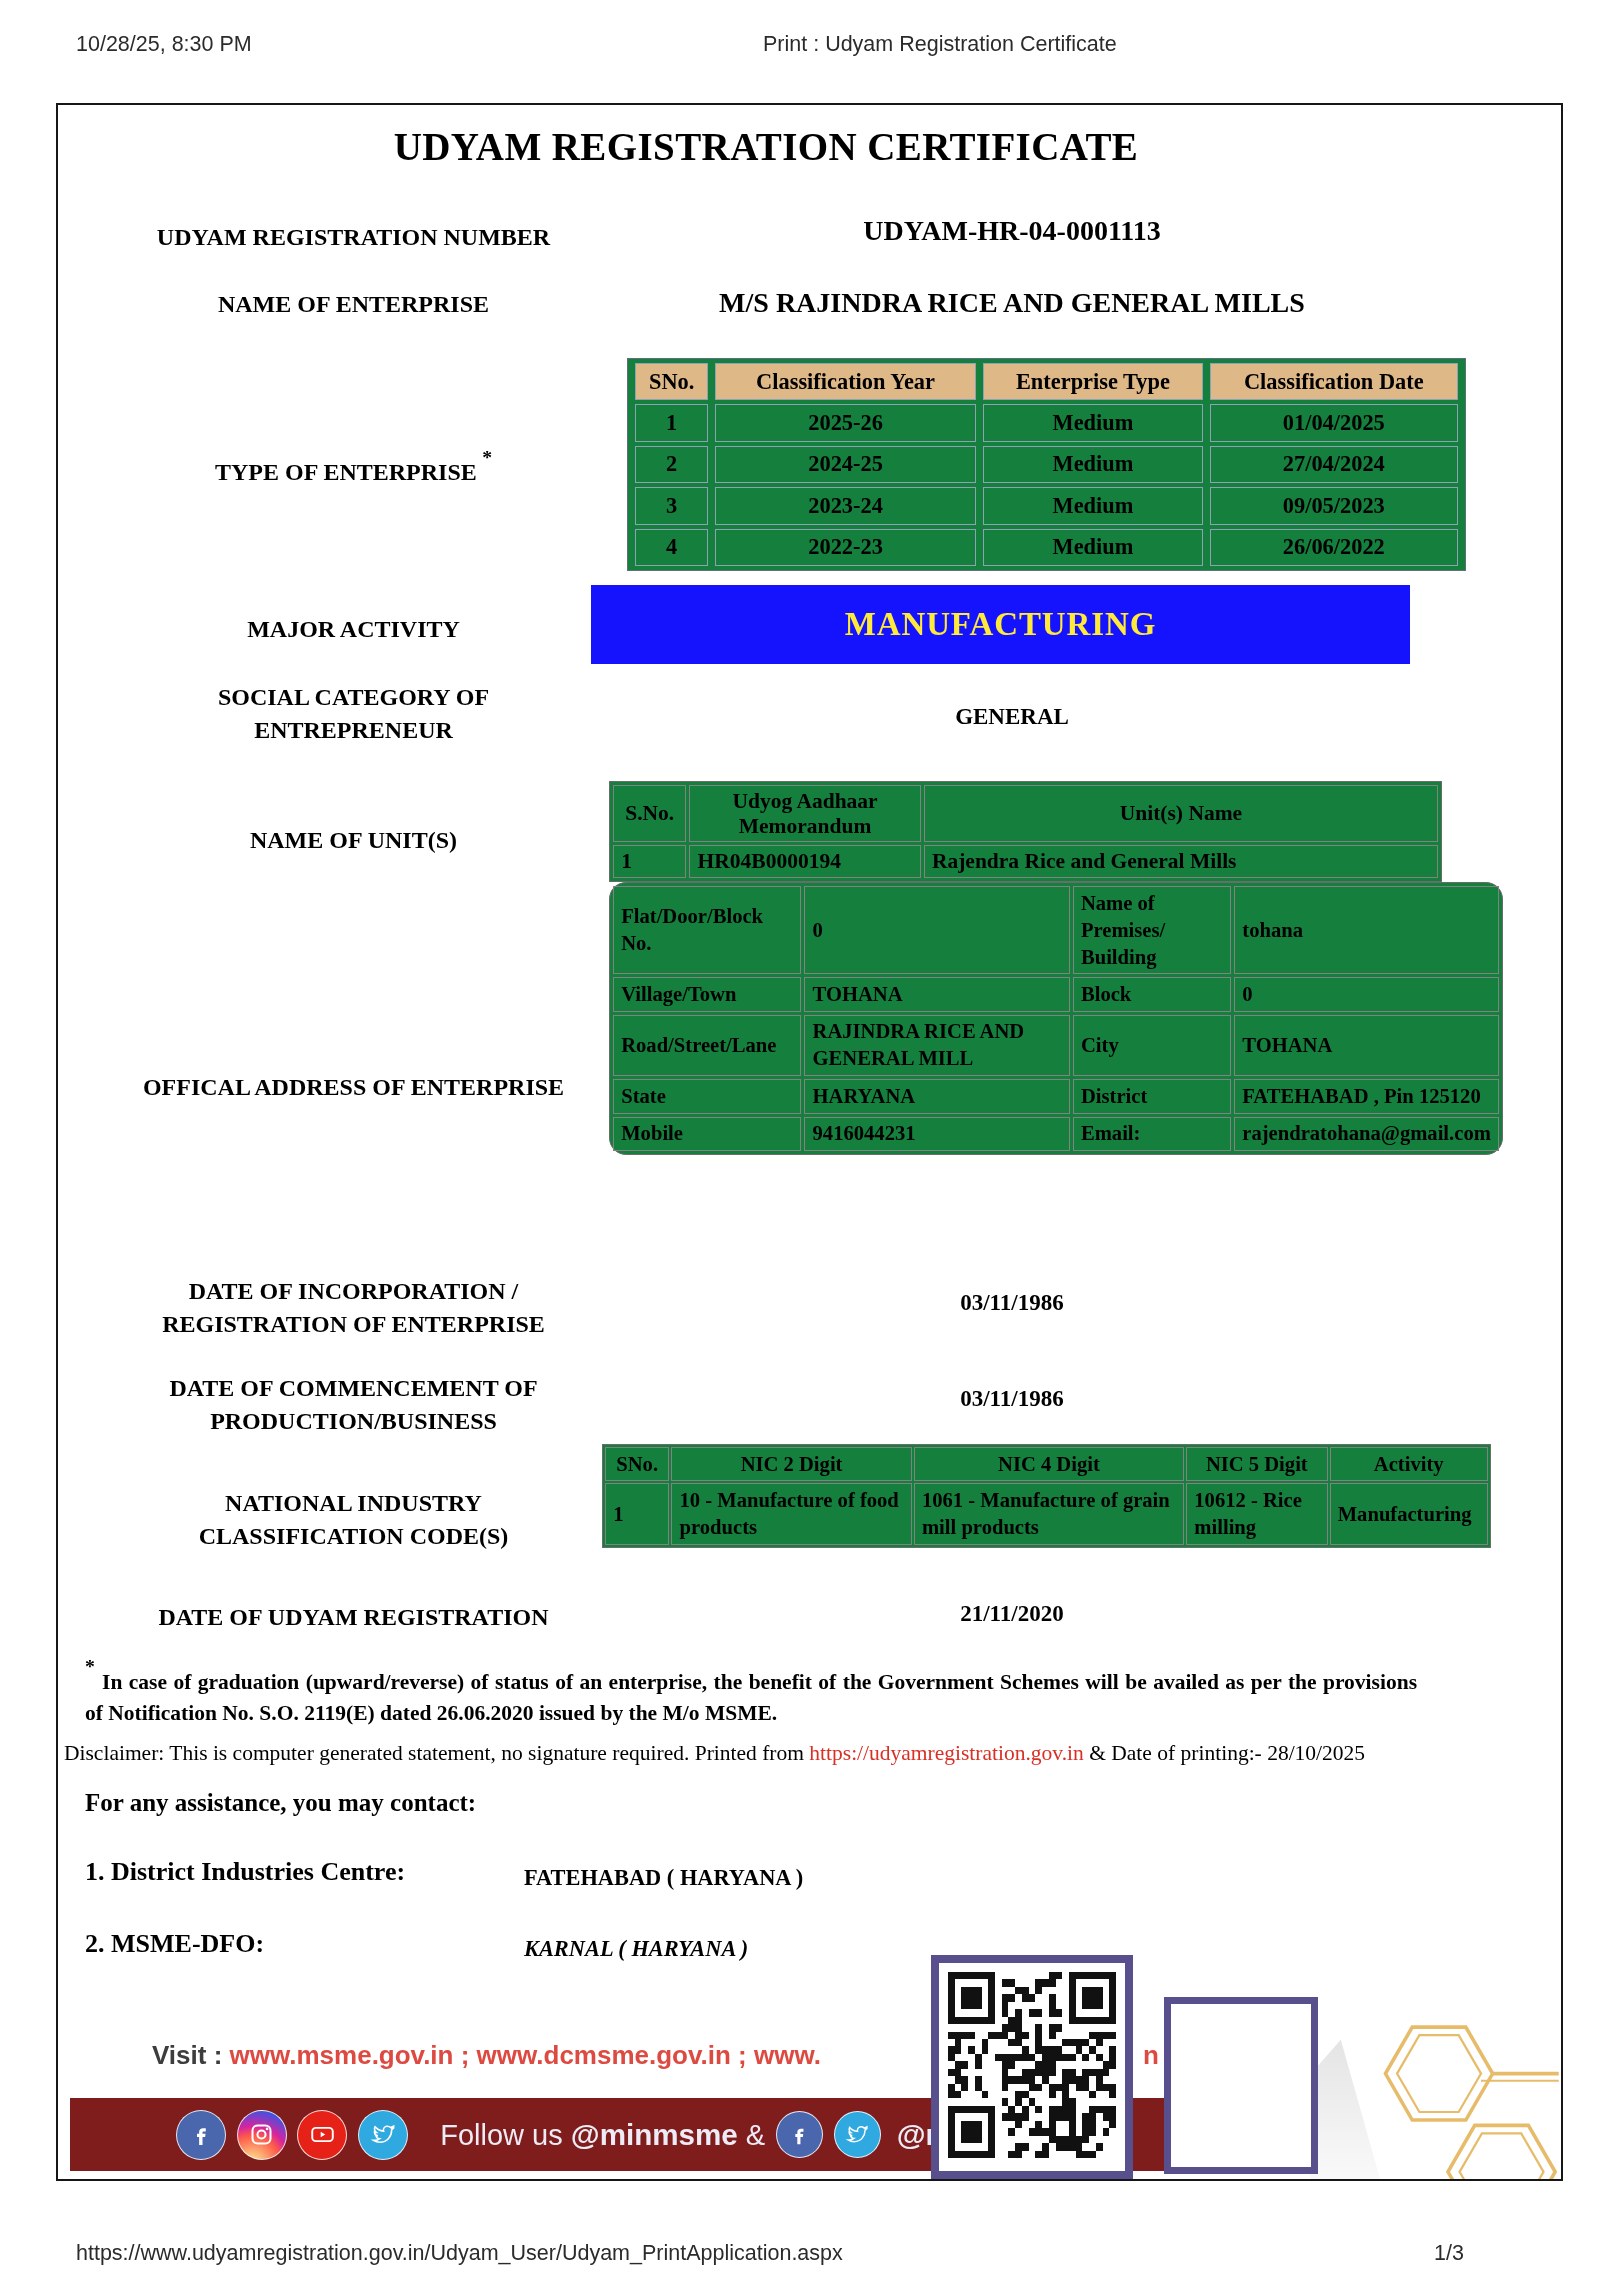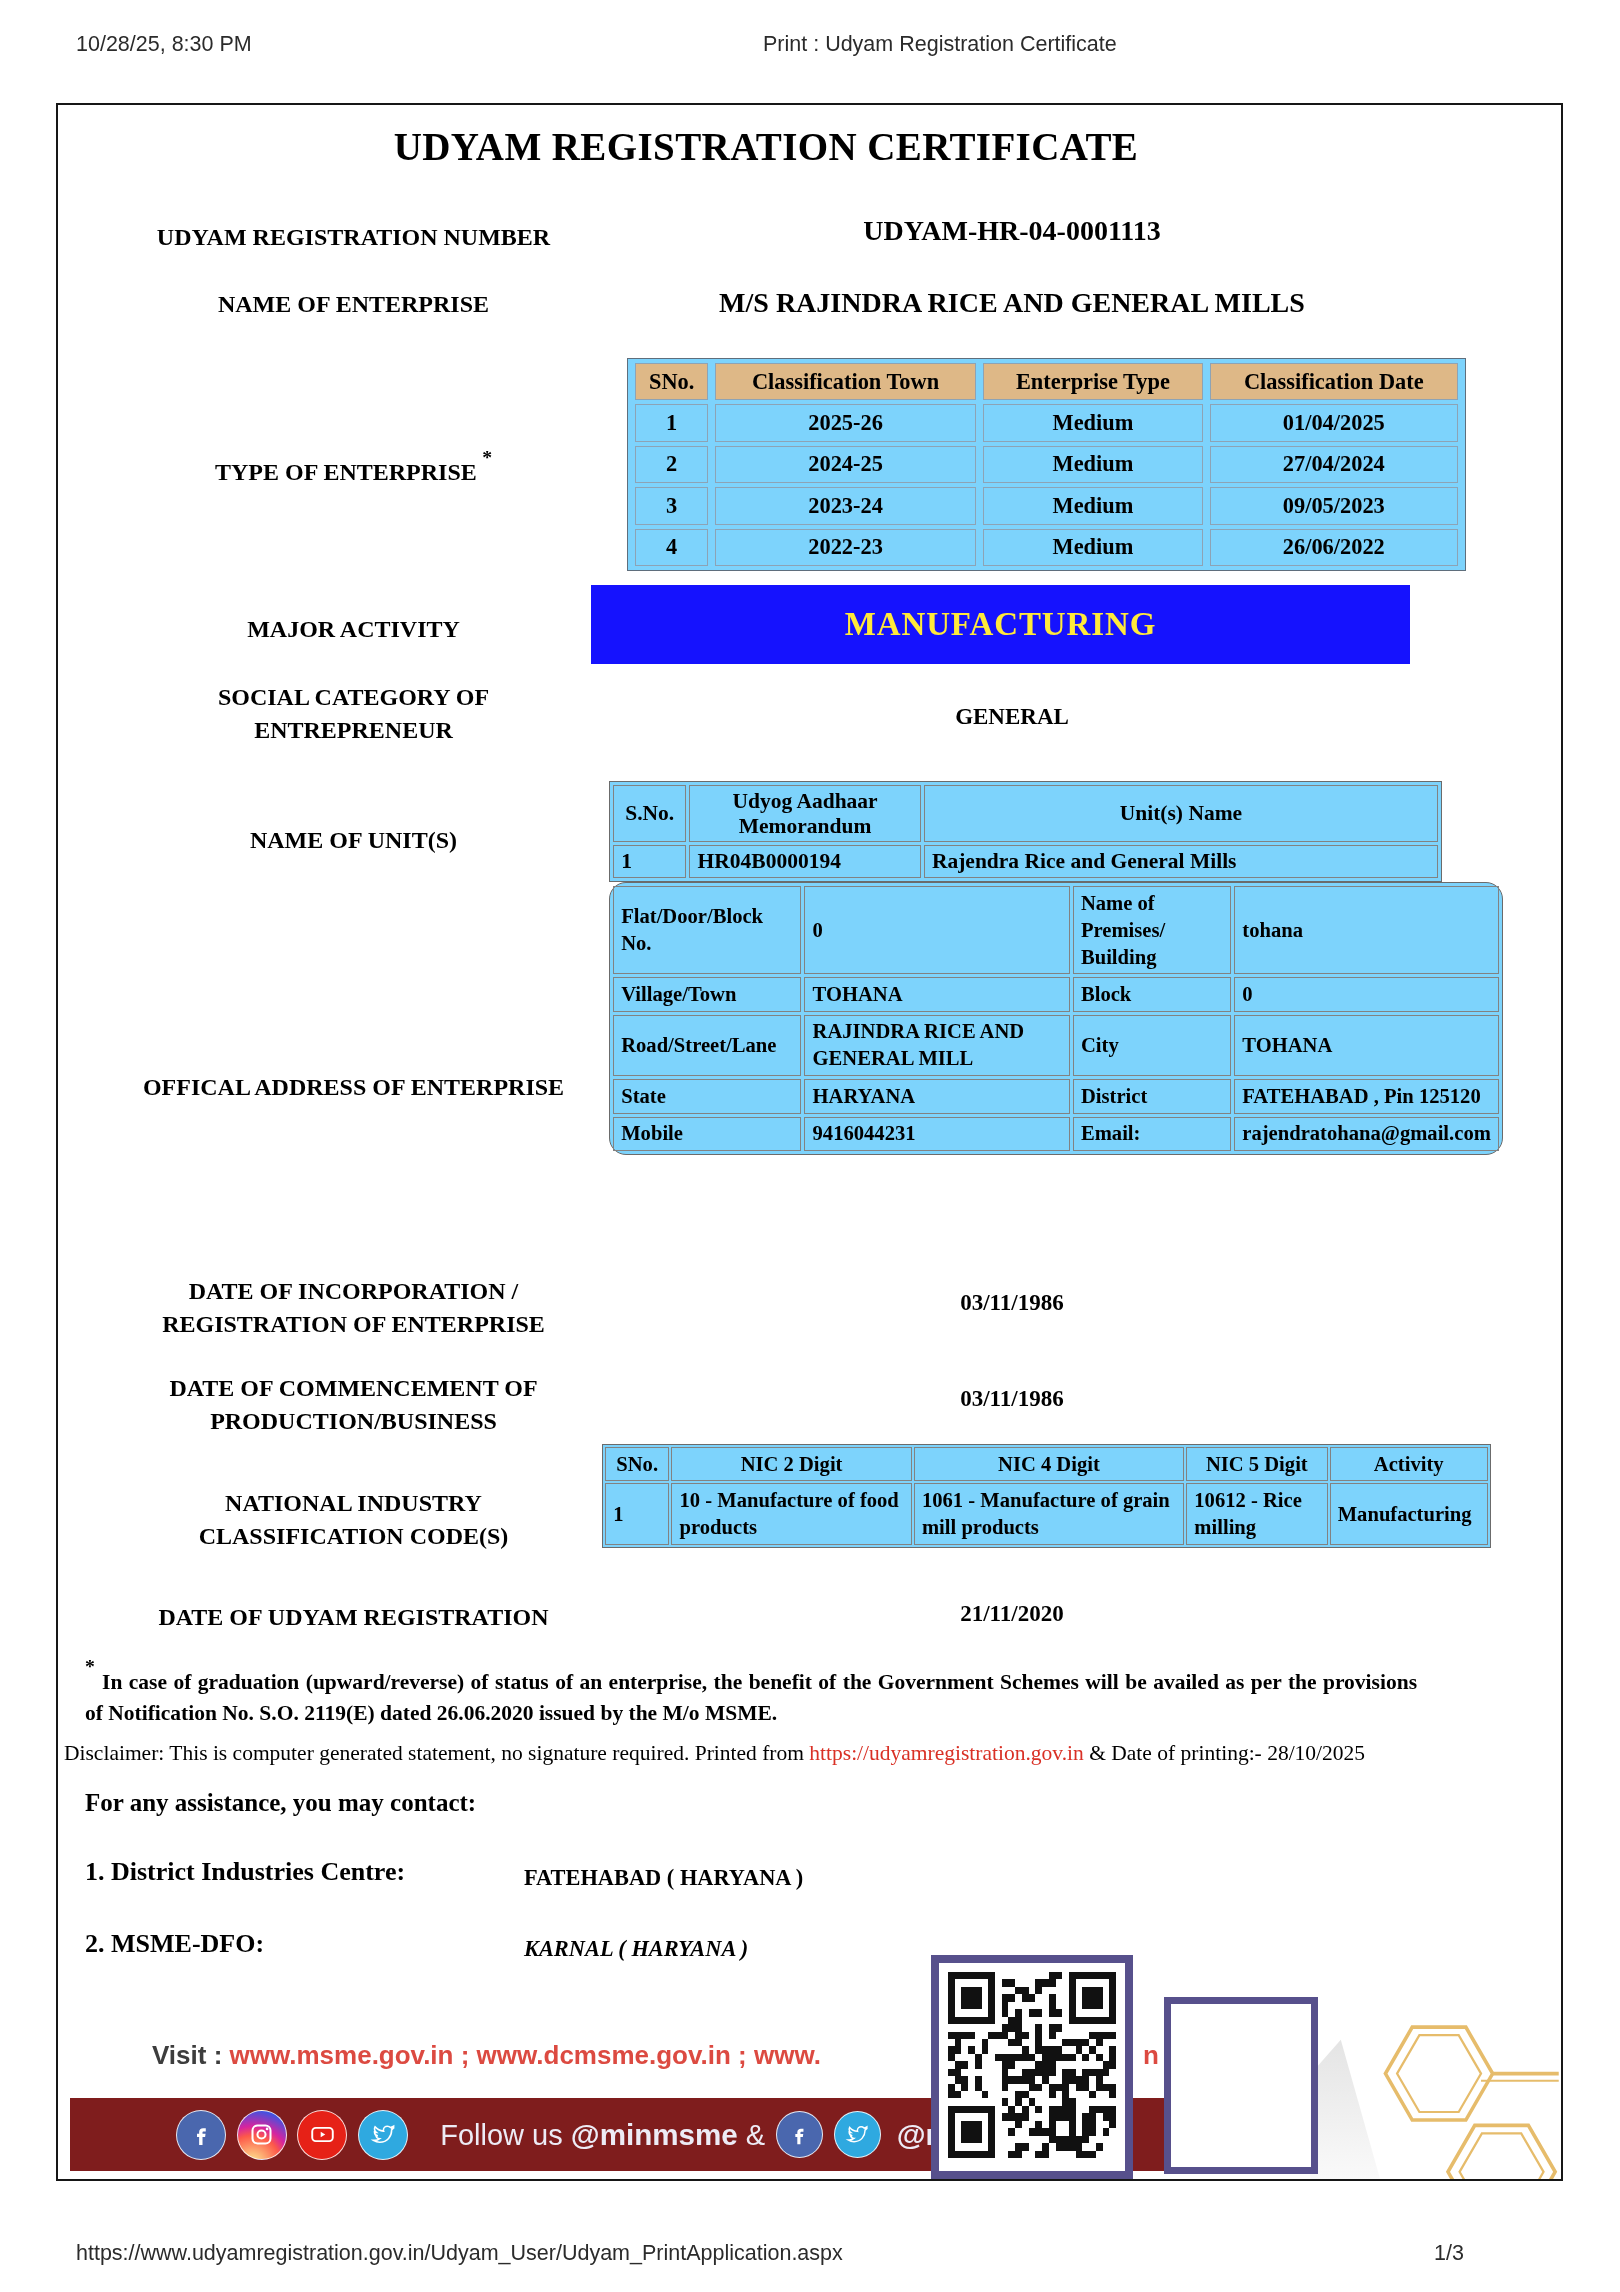--- a/index.html
+++ b/index.html
@@ -6,21 +6,21 @@
   .page{position:relative;width:1620px;height:2293px;background:#fff;overflow:hidden;
         font-family:"Liberation Serif",serif;color:#000;}
   .chrome{position:absolute;font-family:"Liberation Sans",sans-serif;font-size:21.5px;color:#2b2b2b;white-space:nowrap;}
   .frame{position:absolute;left:56px;top:103px;width:1503px;height:2074px;border:2.7px solid #161616;background:#fff;}
   .doc-title{position:absolute;left:63px;top:124px;width:1406px;text-align:center;
              font-size:39px;font-weight:bold;letter-spacing:0.4px;}
   .lbl{position:absolute;left:85px;width:537px;text-align:center;font-weight:bold;font-size:24px;line-height:33px;}
   .val{position:absolute;left:609px;width:806px;text-align:center;font-weight:bold;font-size:28px;}
   sup.star{font-size:19.7px;vertical-align:16px;margin-left:5.4px;}
 
-  table.tbl{border-collapse:separate;background:#7dd3fc;}
+  table.tbl{border-collapse:separate;background:#15803d;}
   table.tbl td{font-weight:bold;vertical-align:middle;padding:2.7px 7.2px;}
   
   .cls{position:absolute;left:627px;top:358px;border:1.8px solid #5F6E7C;border-spacing:7.2px 4.5px;}
   .cls td{border:1.8px solid #8DA3B5;font-size:22.4px;text-align:center;height:30px;}
   .cls tr.hd td{background:#DEB887;}
   .cls td.w1{width:57px}.cls td.w2{width:244px}.cls td.w3{width:204px}.cls td.w4{width:231px}
   
   .pln{border:1.8px solid #6b6b6b;border-spacing:3.6px;}
   .pln td{border:1.8px solid #828282;font-size:21.5px;}
   .uni{position:absolute;left:609px;top:781px;}
@@ -86,21 +86,21 @@
   <div class="lbl" style="top:288px;">NAME OF ENTERPRISE</div>
   <div class="val" style="top:287px;">M/S RAJINDRA RICE AND GENERAL MILLS</div>
 
   <div class="lbl" style="top:441px;">
     <span>TYPE OF ENTERPRISE</span><sup class="star">*</sup>
   </div>
   <table class="tbl cls">
     <tbody>
         <tr class="hd">
       <td class="w1">SNo.</td>
-      <td class="w2">Classification Town</td>
+      <td class="w2">Classification Year</td>
       <td class="w3">Enterprise Type</td>
       <td class="w4">Classification Date</td>
     </tr>
     <tr>
       <td>1</td>
       <td>2025-26</td>
       <td>Medium</td>
       <td>01/04/2025</td>
     </tr>
     <tr>

